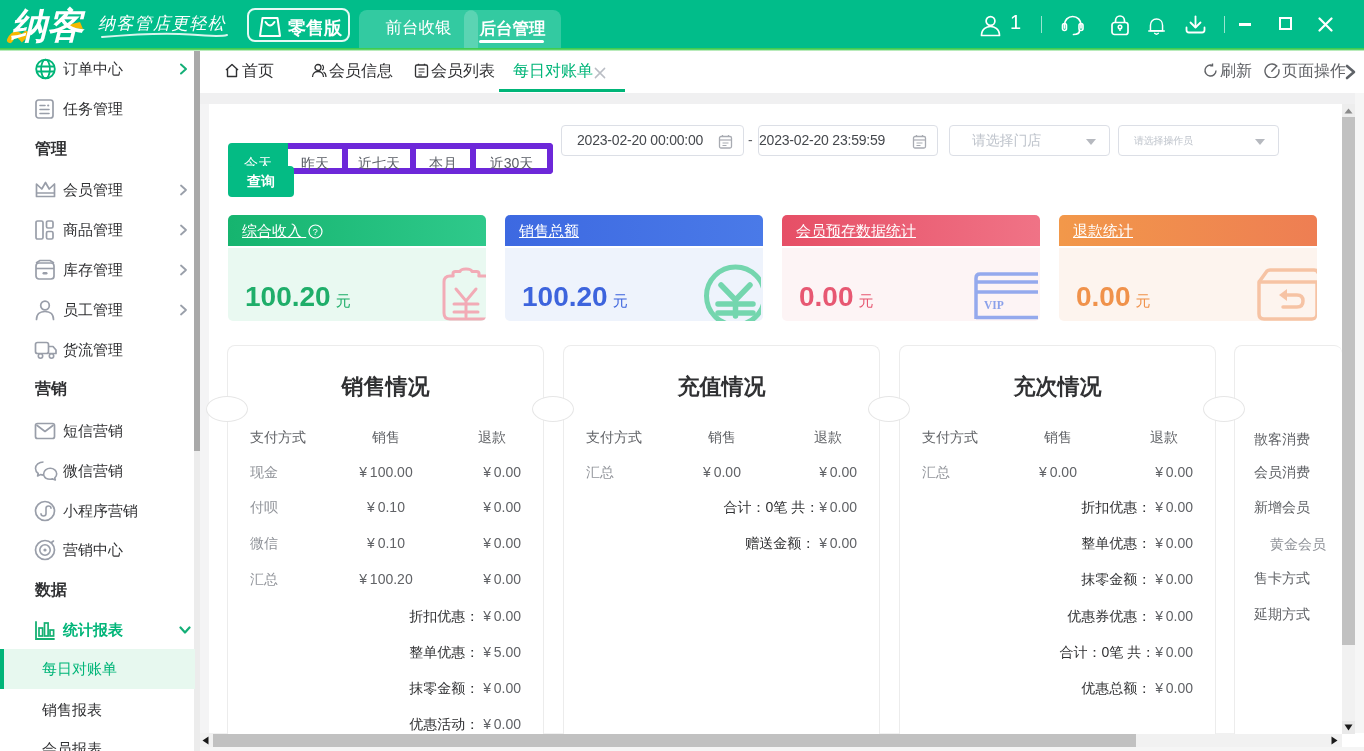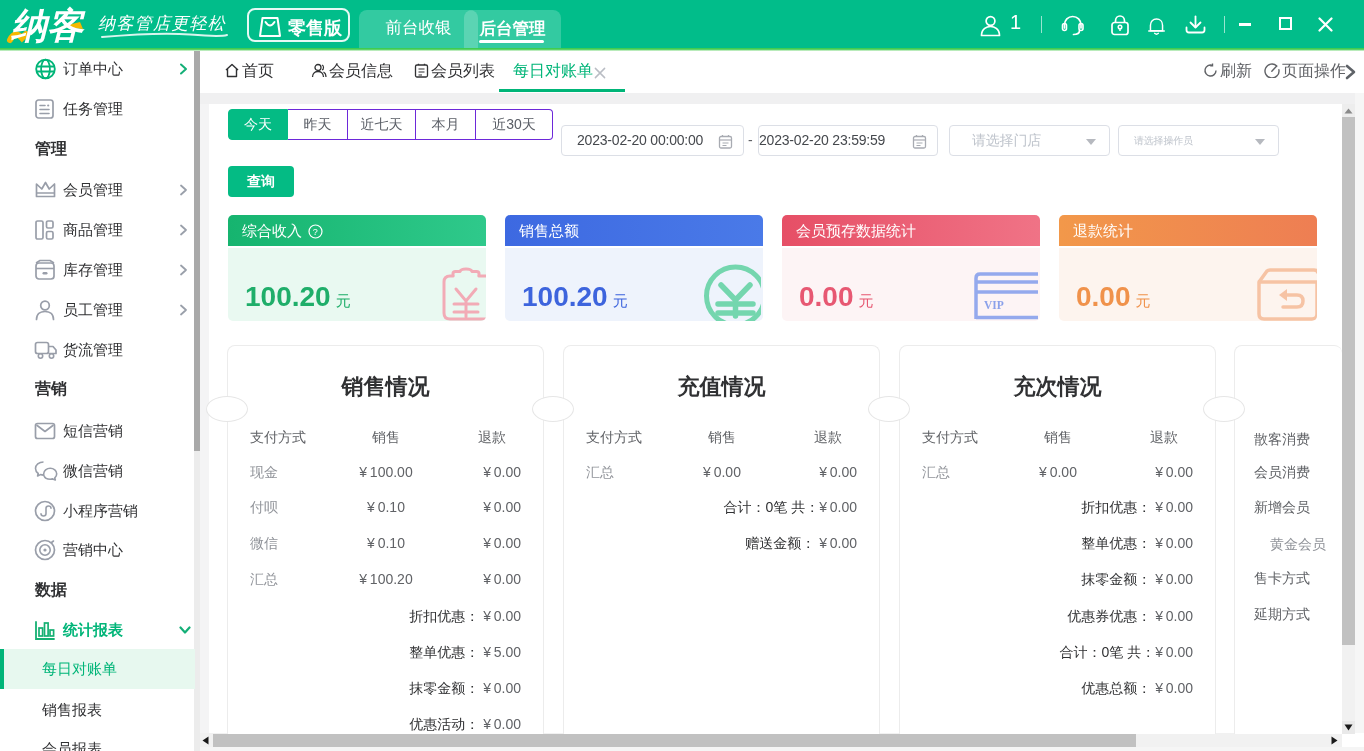--- a/index.html
+++ b/index.html
@@ -36,27 +36,27 @@
 #greyband{left:200px;top:93px;width:1164px;height:11px;background:#f0f0f1;}
 #leftgut{left:200px;top:104px;width:9px;height:643px;background:#f4f4f5;}
 #vtrack{left:1342px;top:104px;width:13px;height:630px;background:#f1f1f1;}
 #vthumb{left:1342px;top:117px;width:13px;height:528px;background:#c1c1c1;}
 #rightstrip{left:1355px;top:93px;width:9px;height:658px;background:#f6f6f6;}
 #htrack{left:200px;top:733px;width:1142px;height:14px;background:#f1f1f1;}
 #hthumb{left:213px;top:734px;width:923px;height:13px;background:#c1c1c1;}
 #botstrip{left:200px;top:747px;width:1164px;height:4px;background:#f5f5f5;}
 #corner{left:1342px;top:733px;width:22px;height:14px;background:#fff;}
 
-.fbtn{position:absolute;top:109px;height:31px;border:1px solid #6d28d9;background:#fff;color:#5a5e66;font-size:14px;text-align:center;line-height:29px;}
+.fbtn{position:absolute;top:143px;height:31px;border:6px solid #6d28d9;background:#fff;color:#5a5e66;font-size:14px;text-align:center;line-height:29px;}
 .finp{position:absolute;top:125px;height:31px;border:1px solid #dcdfe6;border-radius:4px;background:#fff;font-size:14px;color:#45484d;line-height:29px;letter-spacing:-0.2px;}
 .fph{color:#bfc4cc;}
 #qbtn{left:228px;top:166px;width:66px;height:31px;background:#04bb84;border-radius:4px;color:#fff;font-size:14px;font-weight:bold;text-align:center;line-height:31px;}
 
 .card{position:absolute;top:215px;width:258px;height:106px;border-radius:5px;overflow:hidden;}
-.chead{position:absolute;left:0;top:0;width:258px;height:31px;color:#fff;font-size:15px;line-height:31px;padding-left:14px;}
+.chead{position:absolute;left:0;top:0;width:258px;height:31px;color:#fff;font-size:15px;line-height:31px;padding-left:14px;text-decoration:underline;}
 .cbody{position:absolute;left:0;top:32.5px;width:258px;height:73.5px;}
 .cnum{position:absolute;left:17px;top:36px;font-size:28px;font-weight:bold;line-height:26px;}
 .cyuan{font-size:15px;font-weight:normal;margin-left:5px;}
 
 .panel{position:absolute;top:345px;width:317px;height:389px;background:#fff;border:1px solid #ececec;border-radius:8px 8px 0 0;border-bottom:none;}
 .ptitle{position:absolute;width:100%;top:26px;text-align:center;font-size:22px;font-weight:bold;color:#303133;}
 .prow{position:absolute;width:100%;height:20px;line-height:20px;font-size:14px;}
 .c1{position:absolute;left:22px;color:#909399;}
 .c2{position:absolute;left:88px;width:140px;text-align:center;color:#606266;}
 .c3{position:absolute;right:22px;color:#606266;}

